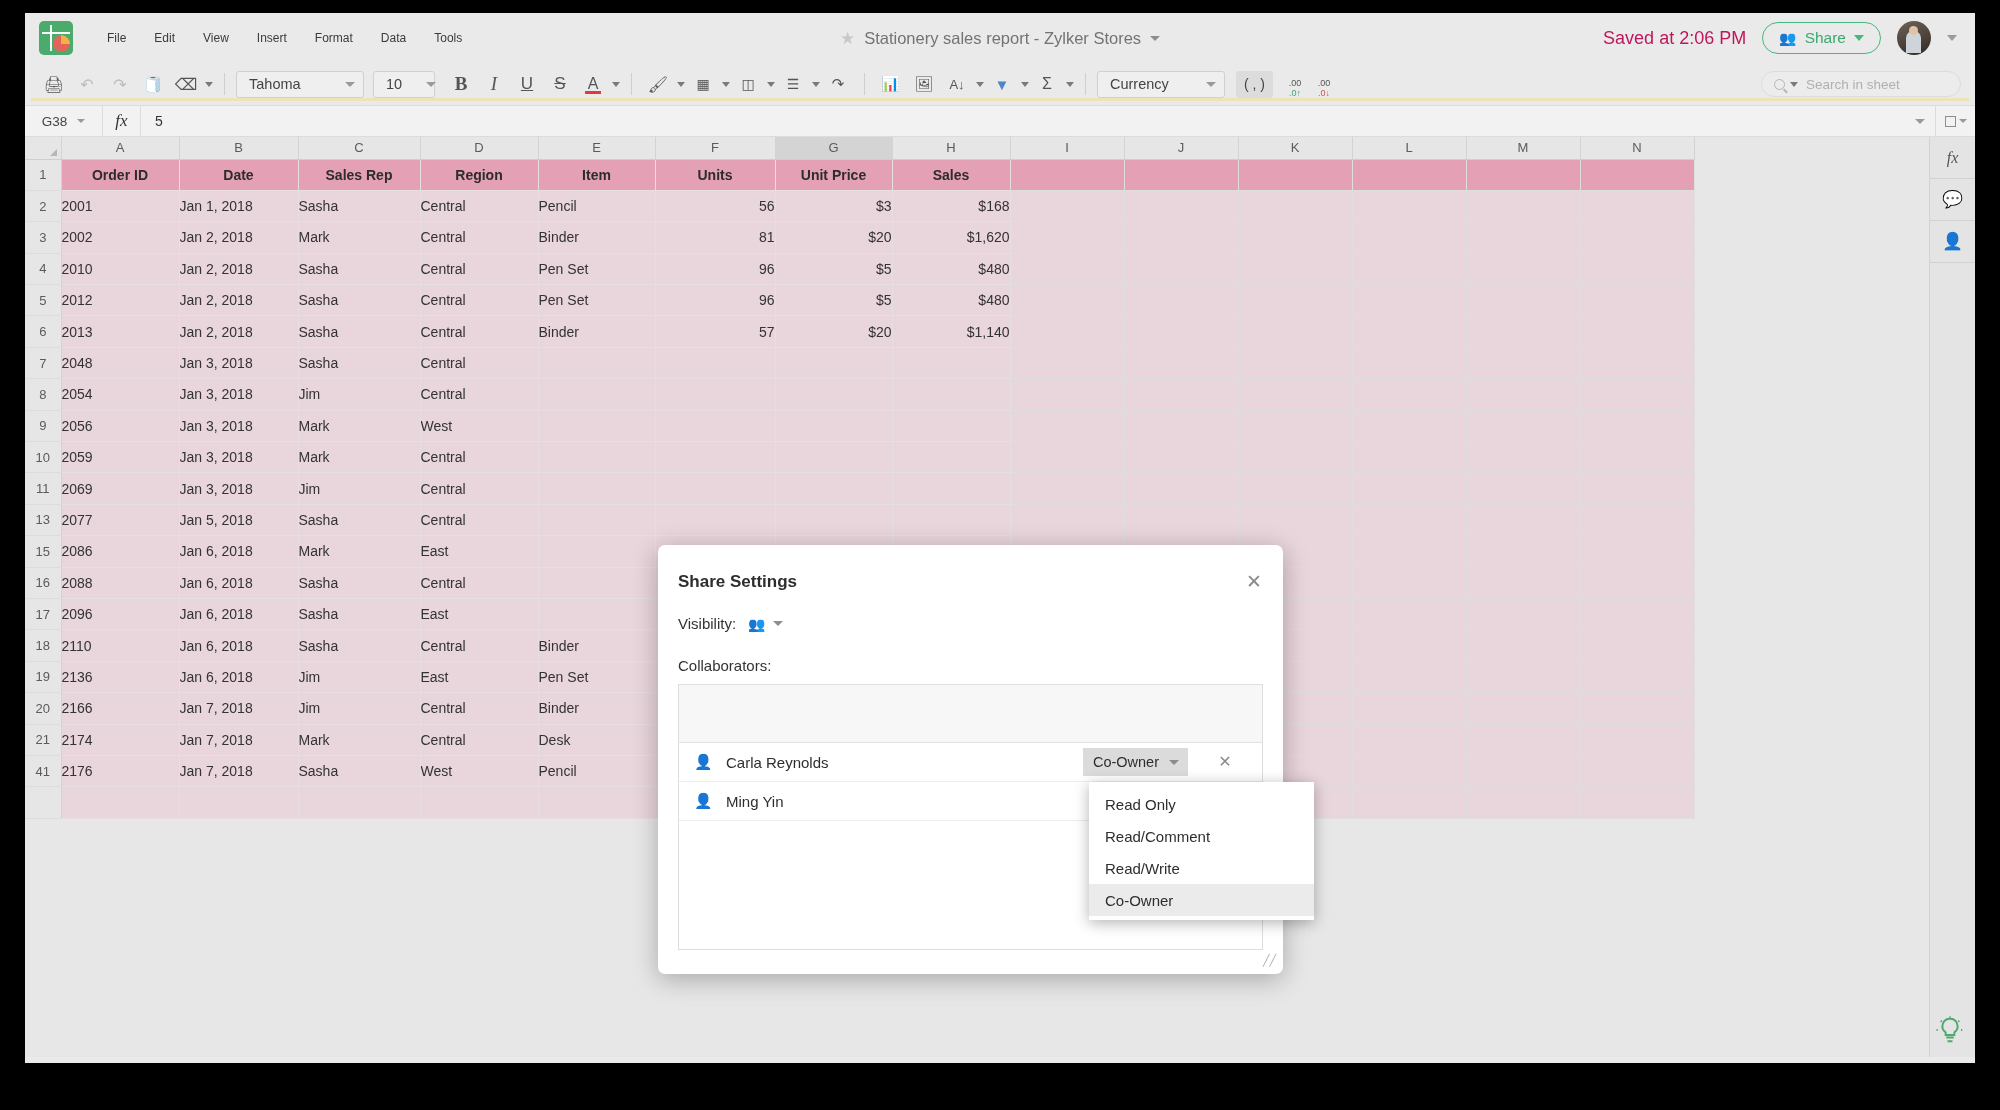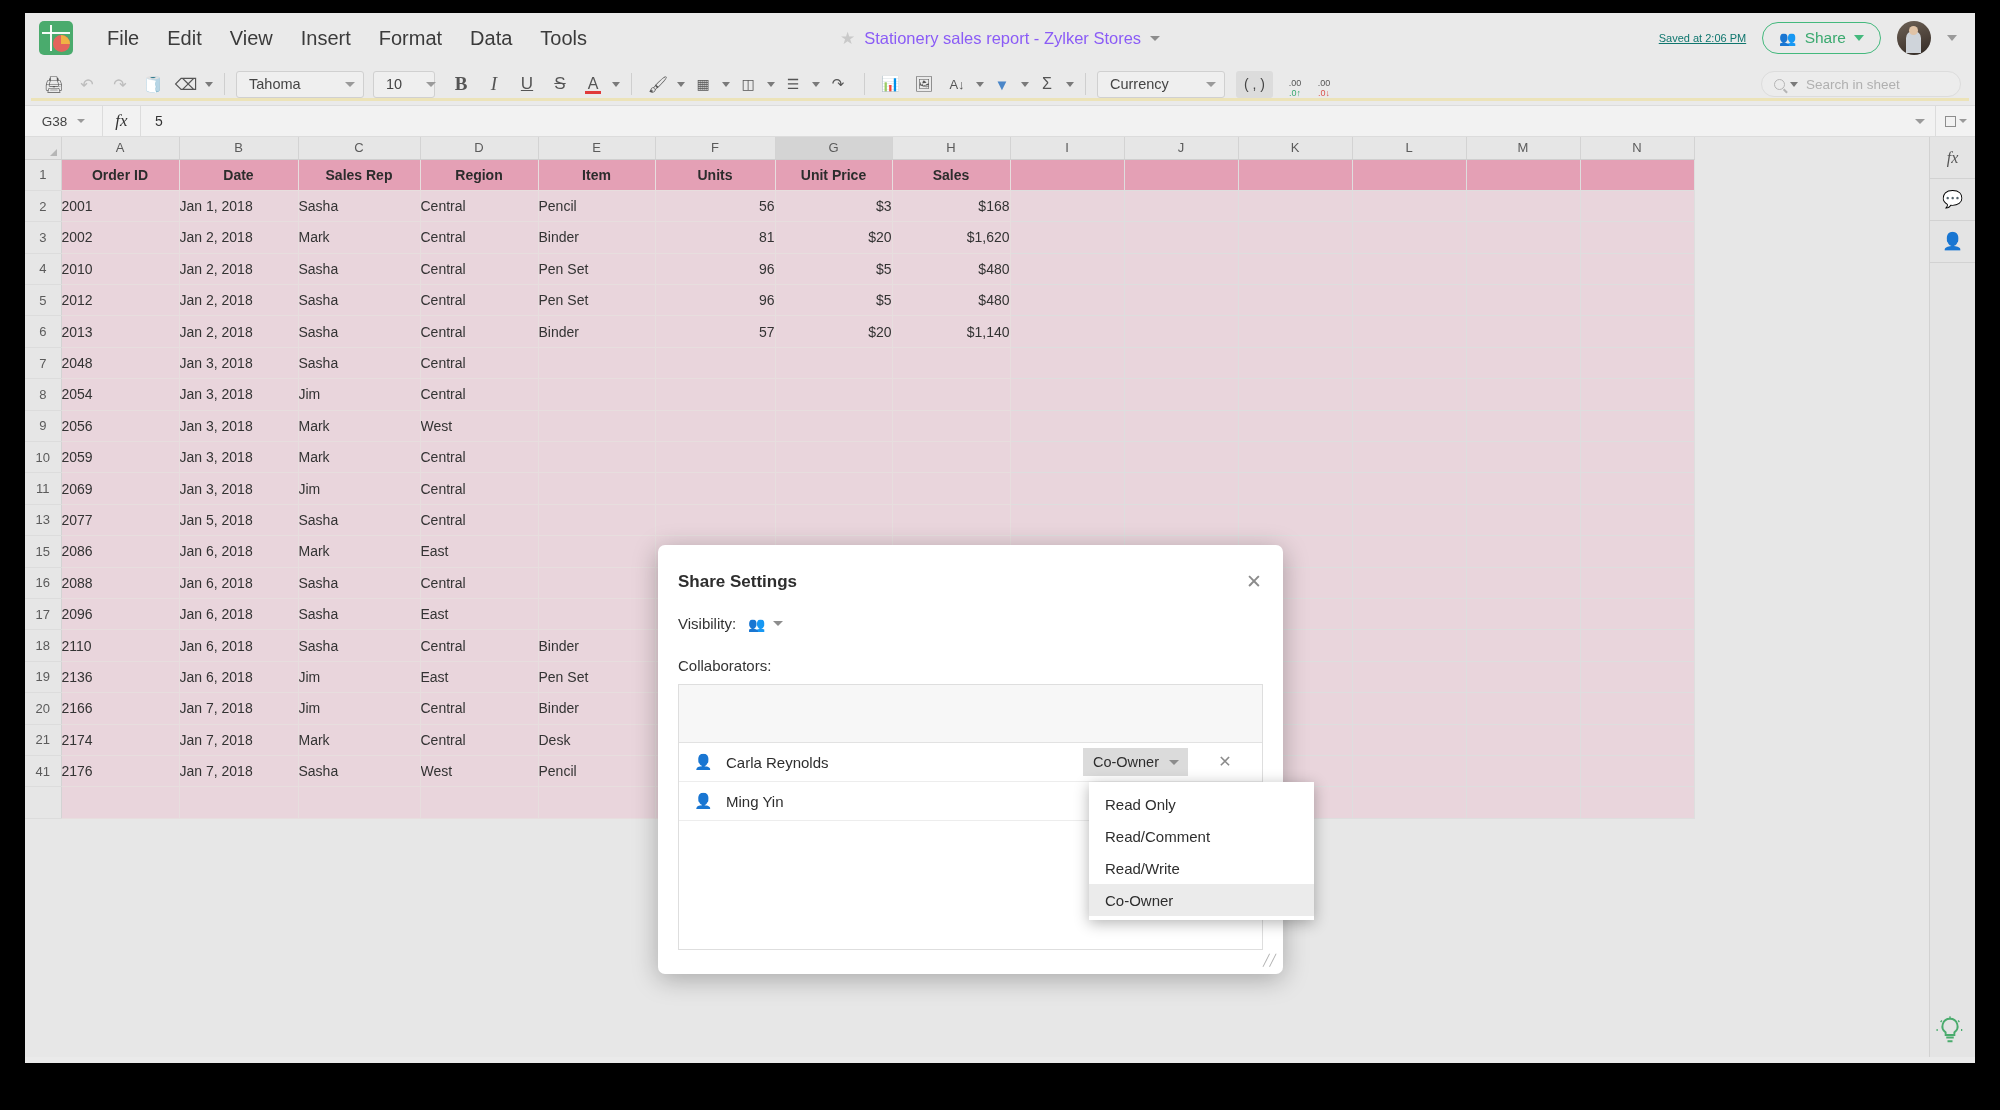--- a/index.html
+++ b/index.html
@@ -31,41 +31,41 @@
   .logo .pie {
     position:absolute; right:3px; bottom:3px; width:17px; height:17px; border-radius:50%;
     background:#e4645c;
   }
   .logo .pie::after {
     content:""; position:absolute; right:0; top:0; width:9px; height:9px;
     background:#f0b244; border-top-right-radius:9px;
   }
   .menu-items { display:flex; gap:0px; }
   .menu-item {
-    font-size:20px; color:#3b3b3b; padding:5px 14px; cursor:default;
+    font-size:12px; color:#3b3b3b; padding:5px 14px; cursor:default;
     border-radius:3px;
   }
 
   .doc-title {
     position:absolute; left:0; right:0; top:0; height:50px;
     display:flex; align-items:center; justify-content:center;
     pointer-events:none;
   }
   .doc-title .inner { display:flex; align-items:center; gap:9px; pointer-events:auto;}
   .star { color:#c9c9c9; font-size:17px; line-height:1; }
-  .doc-title-text { font-size:16.5px; color:#8b5cf6; }
+  .doc-title-text { font-size:16.5px; color:#737373; }
   .caret-sm {
     width:0;height:0;border-left:5px solid transparent;border-right:5px solid transparent;
     border-top:5px solid #8d8d8d;
   }
 
   .hdr-right {
     margin-left:auto; display:flex; align-items:center; gap:16px; padding-right:18px;
   }
-  .saved-txt { font-size:11px; color:#0f766e;text-decoration:underline; }
+  .saved-txt { font-size:18px; color:#be185d; }
   .share-btn {
     display:flex; align-items:center; gap:8px;
     border:1.6px solid #44b97d; border-radius:18px;
     padding:6px 16px; color:#3aa96f; font-size:15.5px; background:transparent;
     cursor:pointer;
   }
   .share-btn .ppl { font-size:14px; }
   .share-caret {
     width:0;height:0;border-left:5px solid transparent;border-right:5px solid transparent;
     border-top:6px solid #44b97d;

